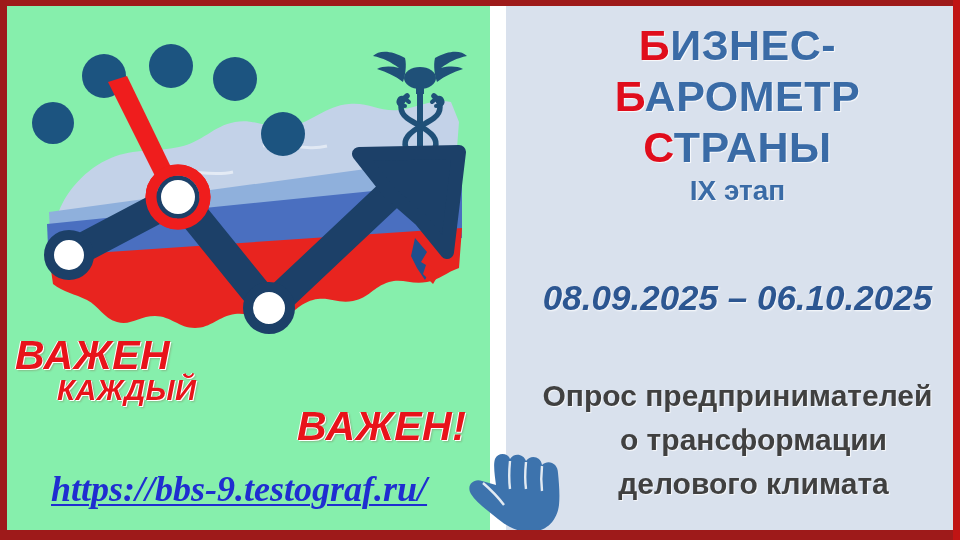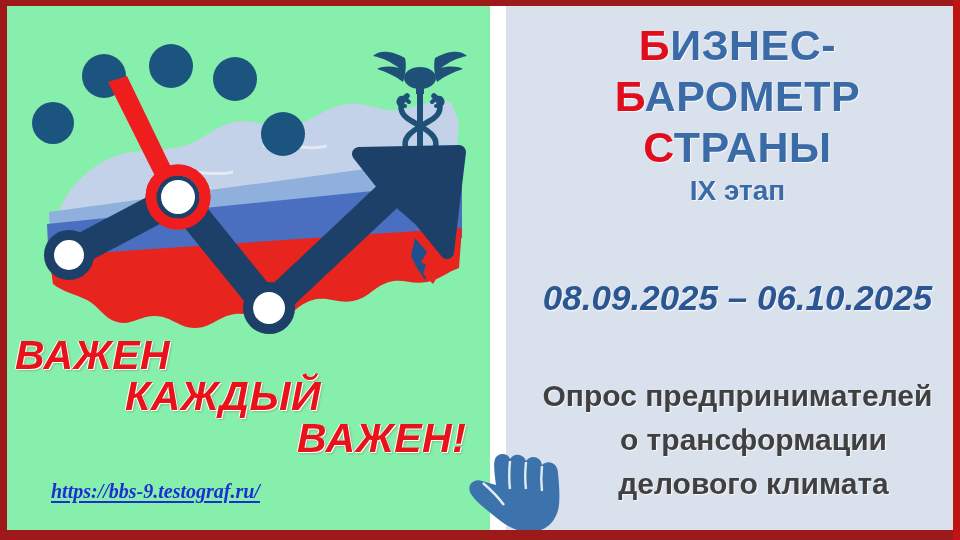--- a/index.html
+++ b/index.html
@@ -69,38 +69,37 @@
     font-size: 40px;
     line-height: 0.96;
     letter-spacing: 0.5px;
     white-space: nowrap;
     text-shadow:
        1px 1px 0 #ffffff,
       -1px 0   0 #ffffff,
        2px 2px 2px rgba(120,0,0,0.20);
   }
   .slogan-1 { margin-left: 8px;   font-size: 41px; }
-  .slogan-2 { margin-left: 118px; font-size: 41px; margin-top: 2px; }
+  .slogan-2 { margin-left: 50px; font-size: 29px; margin-top: 2px; }
   .slogan-3 { margin-left: 290px; font-size: 41px; margin-top: 2px; }
 
   .url-link {
     position: absolute;
     left: 44px;
     top: 462px;
     z-index: 14;
     color: #1f2ed0;
     font-family: "Liberation Serif", serif;
     font-weight: bold;
     font-style: italic;
-    font-size: 20px;
+    font-size: 36px;
     text-decoration: underline;
     text-decoration-thickness: 2px;
     text-underline-offset: 3px;
     white-space: nowrap;
-    margin-top: 12px;
   }
 
   
   .hand-cursor {
     position: absolute;
     left: 462px;
     top: 437px;
     width: 110px;
     height: 100px;
     z-index: 30;

